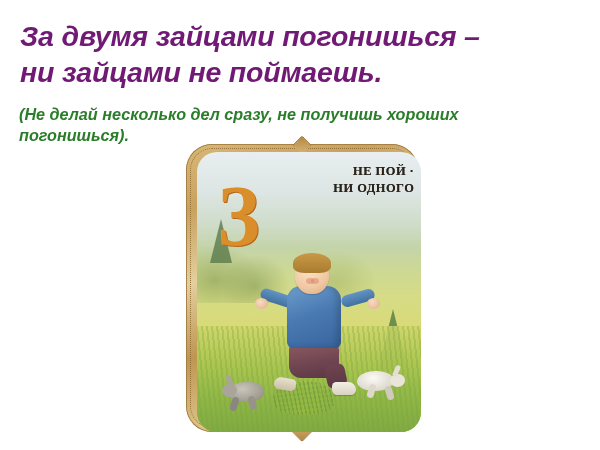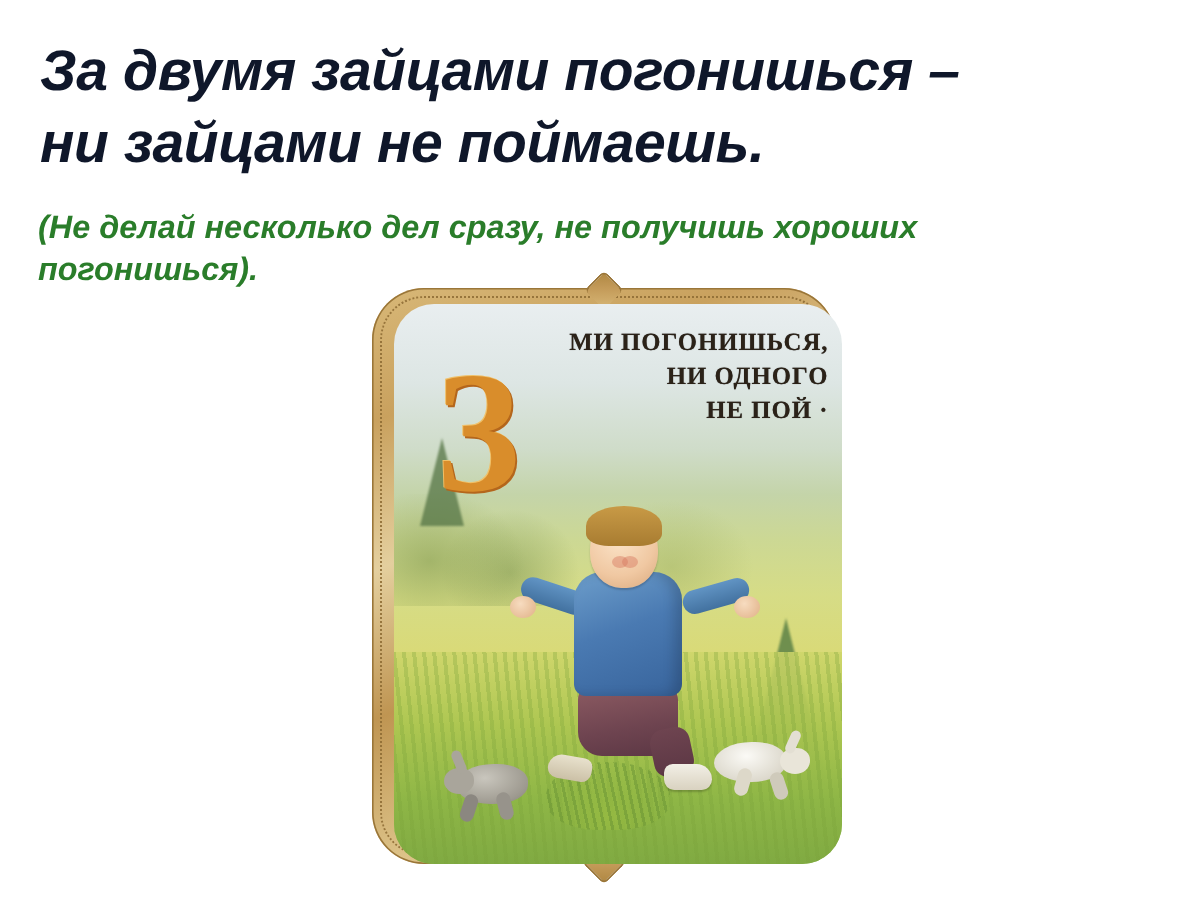--- a/index.html
+++ b/index.html
@@ -27,21 +27,21 @@
     left: 20px;
     top: 18px;
     width: 566px;
   }
   .title-line {
     font-family: "Liberation Sans", sans-serif;
     font-weight: bold;
     font-style: italic;
     font-size: 28.5px;
     line-height: 36px;
-    color: #0f172a;
+    color: #701a75;
     letter-spacing: -0.2px;
     white-space: nowrap;
   }
 
   
   .subtitle-block {
     position: absolute;
     left: 19px;
     top: 104px;
     width: 570px;
@@ -390,23 +390,22 @@
         <div class="treeline"></div>
         <div class="conifer-left"></div>
         <div class="conifer-right2"></div>
         <div class="conifer-right"></div>
         <div class="grass"></div>
         <div class="grass-tuft"></div>
 
         <div class="initial-letter">З</div>
 
         <div class="verse">
-          <div>МИ ПОГОНИШЬСЯ,</div>
+          <div>НЕ ПОЙ ·</div>
           <div>НИ ОДНОГО</div>
-          <div>НЕ ПОЙ ·</div>
         </div>
 
         <div class="boy">
           <div class="boy-arm-l"></div>
           <div class="boy-arm-r"></div>
           <div class="boy-hand-l"></div>
           <div class="boy-hand-r"></div>
           <div class="boy-legs"></div>
           <div class="boy-leg-r"></div>
           <div class="boy-boot-l"></div>

